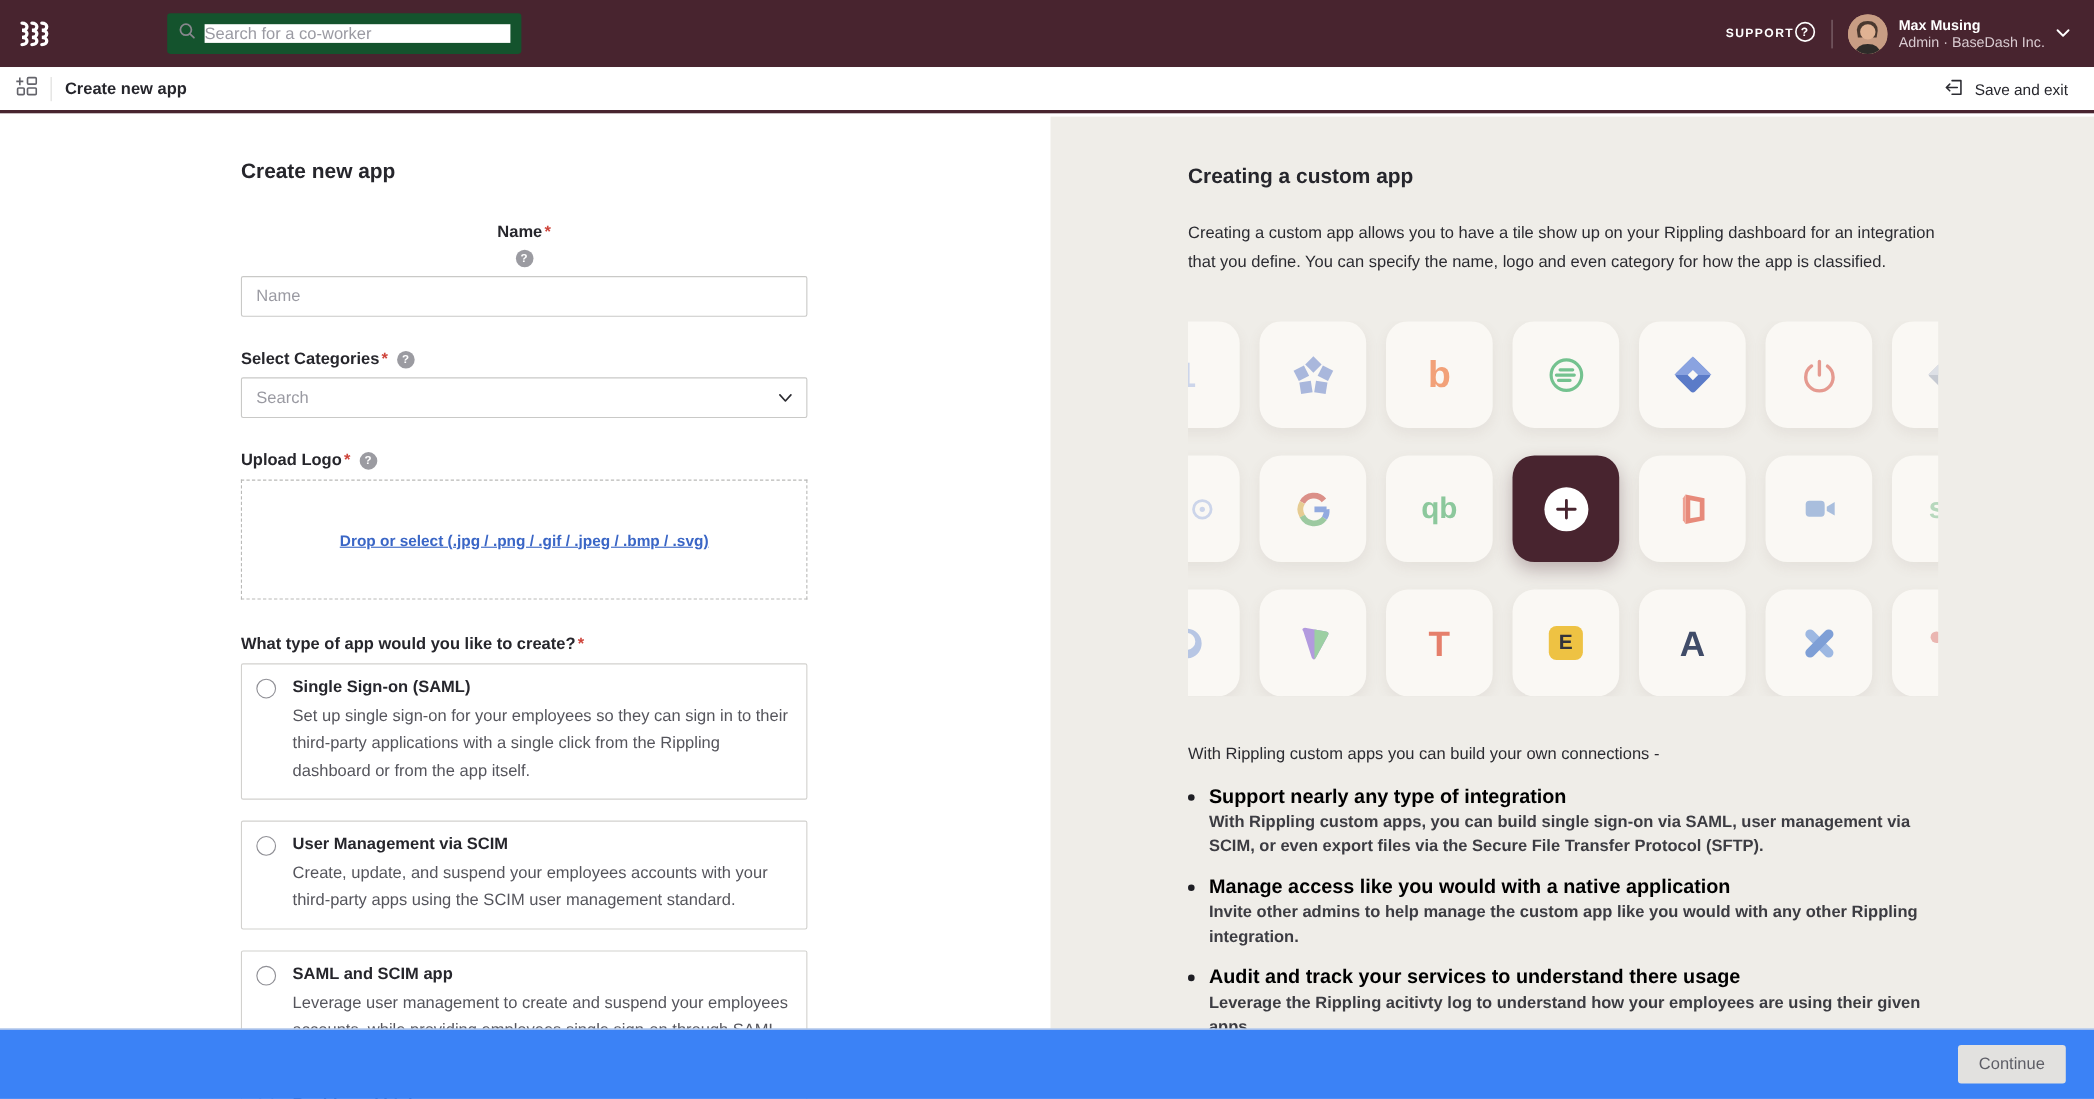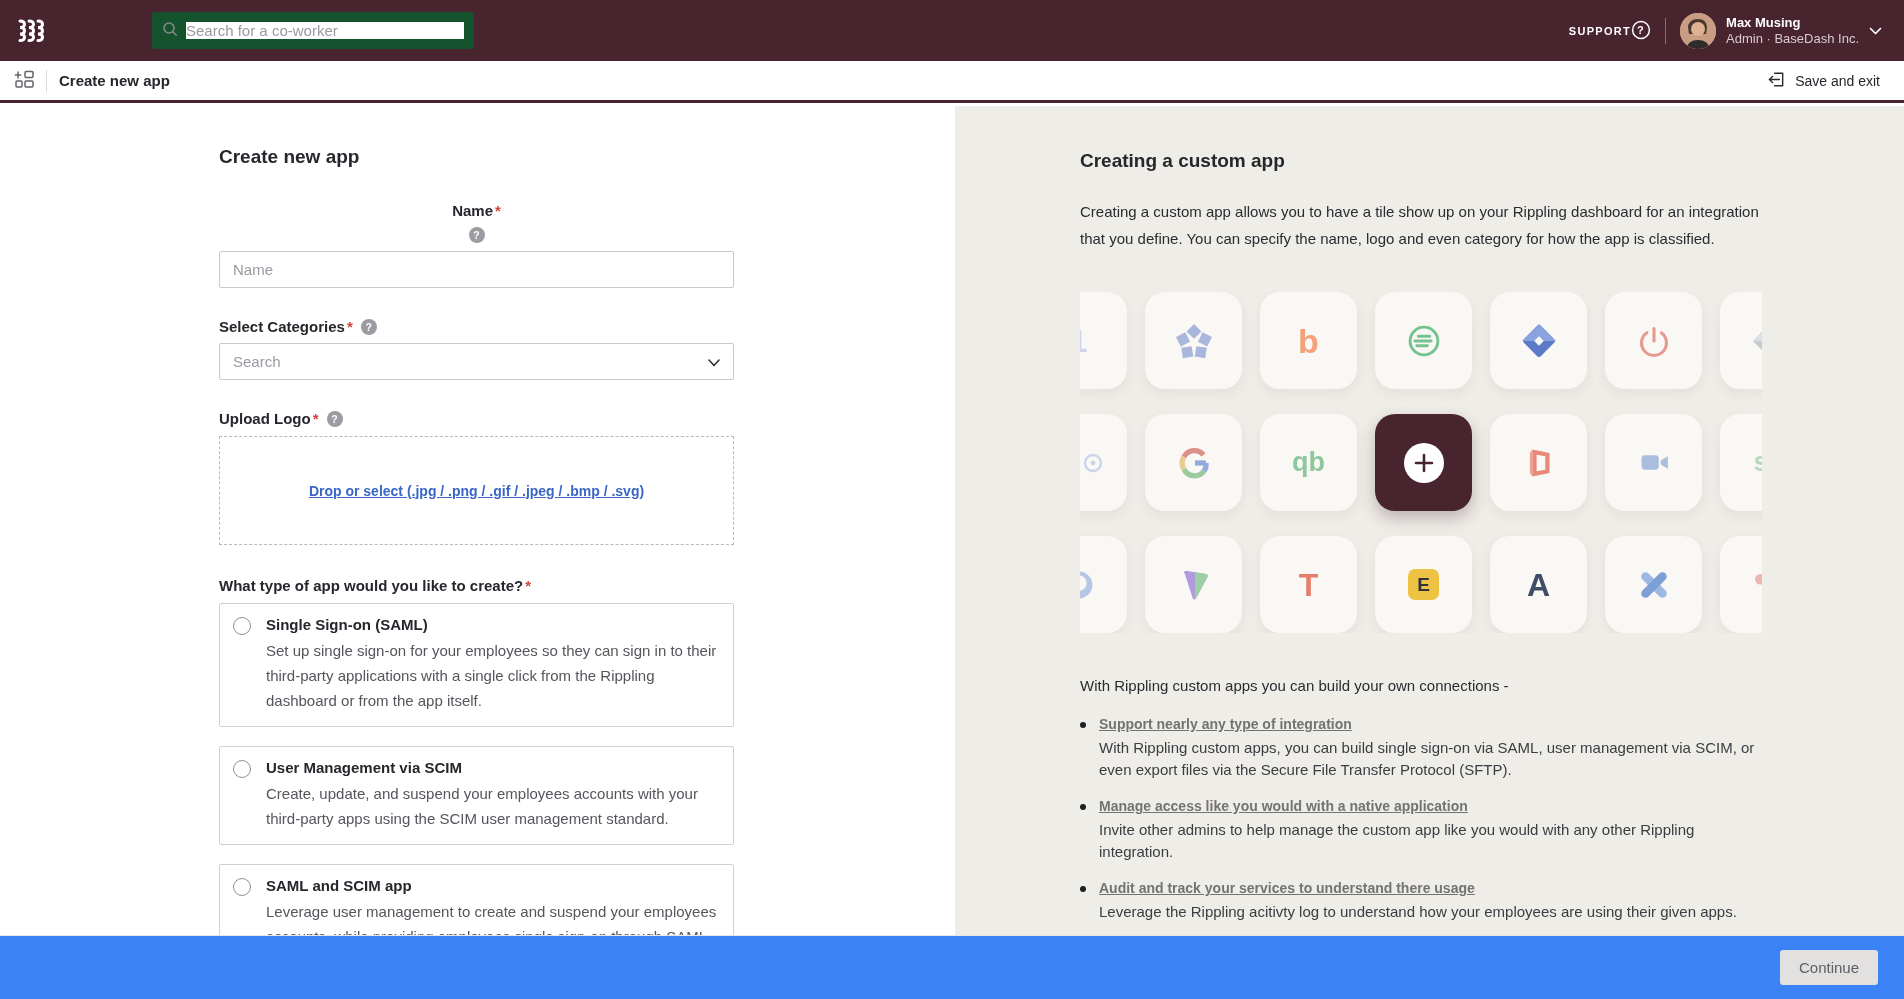--- a/index.html
+++ b/index.html
@@ -71,22 +71,22 @@
   .g-sa  { font-size:27px; color:#b7d8bd; }
   .g-t   { font-size:32px; color:#e57f6b; font-weight:800; }
   .g-a   { font-size:32px; color:#404c68; font-weight:800; }
   .e-badge { width:31px; height:31px; background:#eec243; border-radius:7px; display:flex; align-items:center; justify-content:center; font-size:19px; font-weight:800; color:#33333b; }
   .plus-circle { width:40px; height:40px; background:#fff; border-radius:50%; display:flex; align-items:center; justify-content:center; }
 
   .connections { margin-top:44px; font-size:15px; color:#2b2b31; }
   .bullets { margin-top:20px; }
   .bullet { display:flex; gap:13px; margin-top:15px; }
   .dot { width:6px; height:6px; border-radius:50%; background:#1e1e24; margin-top:8px; flex:none; }
-  .b-title { font-size:14px; font-weight:bold; color:#737373; line-height:21px;text-decoration:underline; }
-  .b-desc { font-size:15px; color:#3c3c42; line-height:22px; margin-top:2px; }
+  .b-title { font-size:18px; font-weight:bold; color:#000000; line-height:21px; }
+  .b-desc { font-size:15px; color:#3c3c42; line-height:22px; margin-top:2px;font-weight:bold; }
 
   
   .footer { position:absolute; left:0; top:935px; width:1904px; height:64px; background:#3b82f6; border-top:1px solid #e9e7e4; }
   .continue-btn { position:absolute; right:26px; top:14px; background:#e2e1df; color:#5e5e66; border:none; border-radius:3px; font-size:15px; padding:9px 19px; font-family:"Liberation Sans", sans-serif; cursor:default; }
 </style>
 </head>
 <body>
 
 <div class="topbar">
   <div class="logo">

